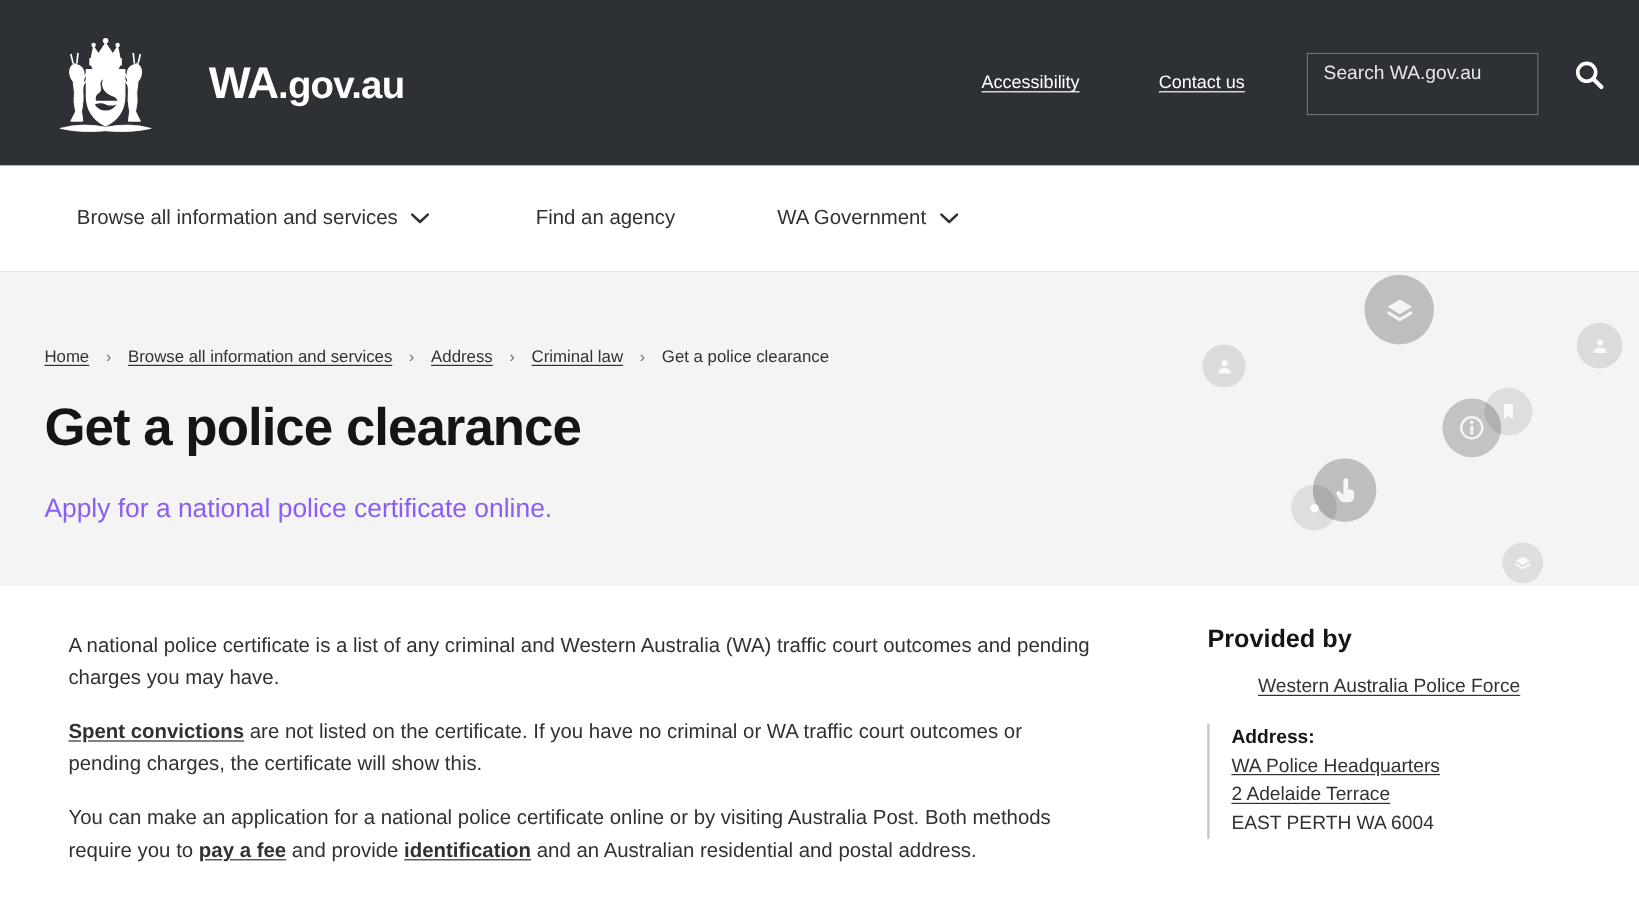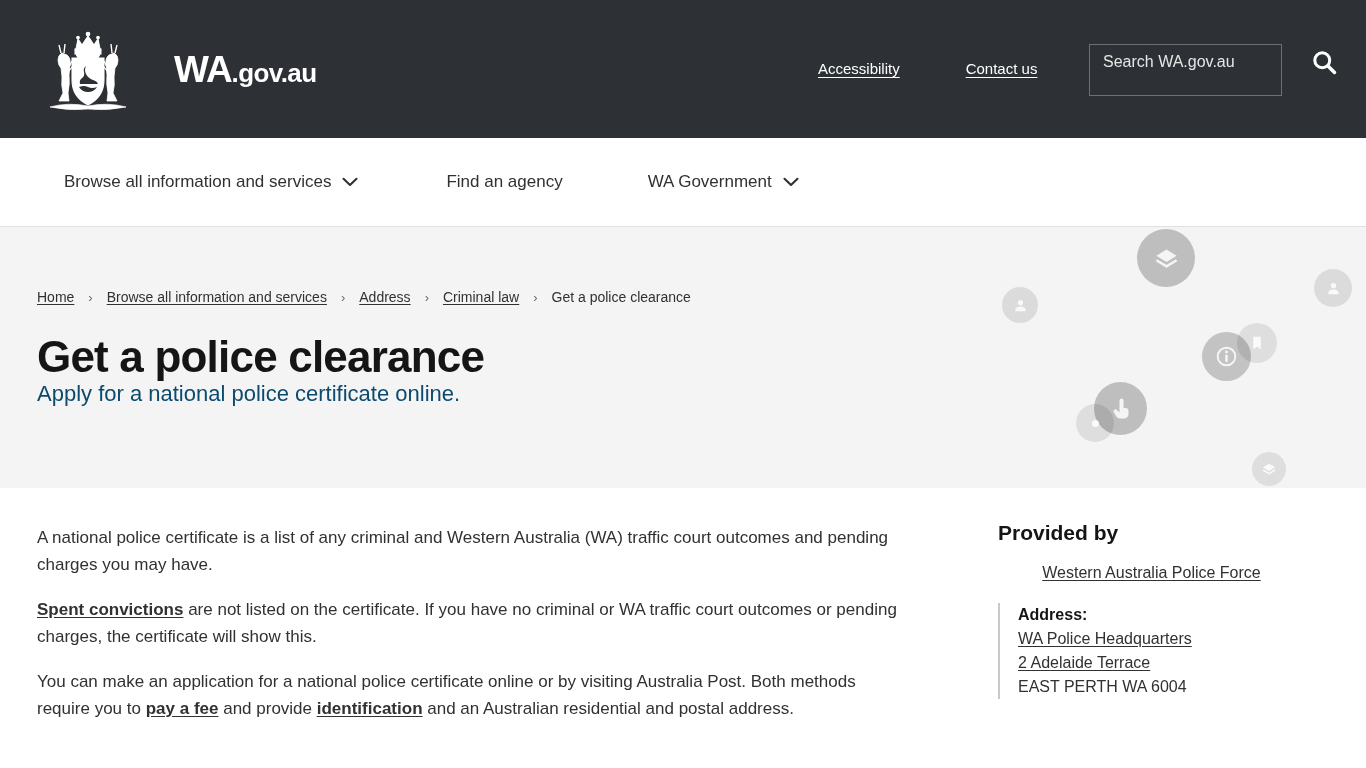--- a/index.html
+++ b/index.html
@@ -30,21 +30,21 @@
   }
   .crest { width: 100px; height: 88px; display: block; }
   .brand-wordmark {
     color: #ffffff;
     font-weight: bold;
     letter-spacing: -0.5px;
     white-space: nowrap;
     line-height: 1;
   }
   .brand-wordmark .wa { font-size: 37px; letter-spacing: -1px; }
-  .brand-wordmark .gov { font-size: 26px; letter-spacing: -0.6px; }
+  .brand-wordmark .gov { font-size: 32px; letter-spacing: -0.6px; }
 
   .header-links {
     position: absolute;
     top: 60px;
     left: 818px;
     display: flex;
     gap: 66px;
     align-items: center;
   }
   .header-link {
@@ -154,29 +154,30 @@
 
   .page-title {
     font-size: 44px;
     font-weight: bold;
     letter-spacing: -0.8px;
     margin-top: 28px;
     color: #151515;
     line-height: 1.1;
   }
   .page-subtitle {
+    margin-top: 30px;
     font-size: 22px;
-    color: #0c4a6e;
+    color: #8b5cf6;
     font-weight: normal;
   }
 
   
   .content {
     display: flex;
-    padding: 0 37px;
+    padding: 0 57px;
     gap: 0;
   }
   .main-col { width: 868px; padding-top: 36px; }
   .side-col { width: 400px; padding-top: 33px; padding-left: 93px; }
 
   .body-p {
     font-size: 17px;
     line-height: 27px;
     color: #313131;
     margin-bottom: 18px;

